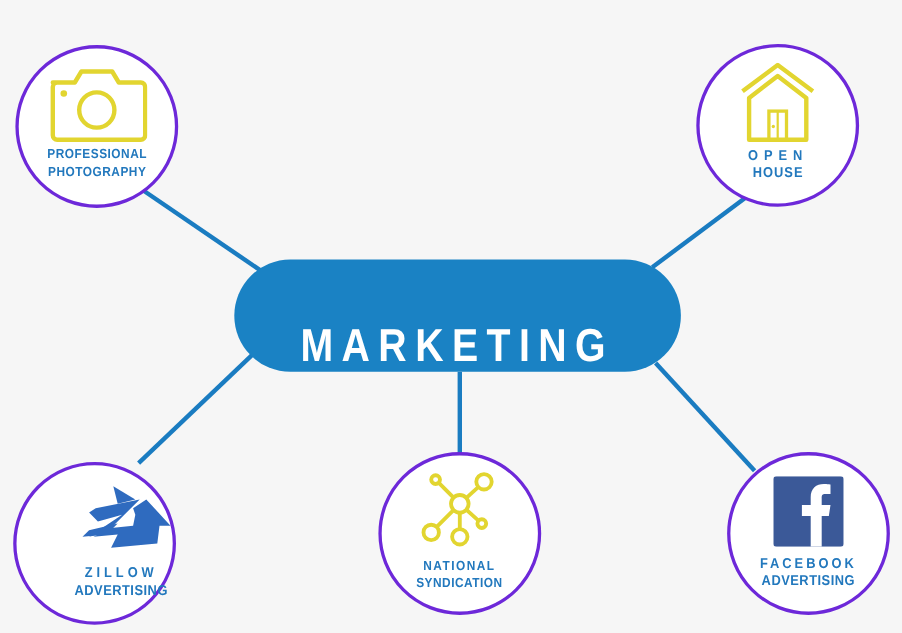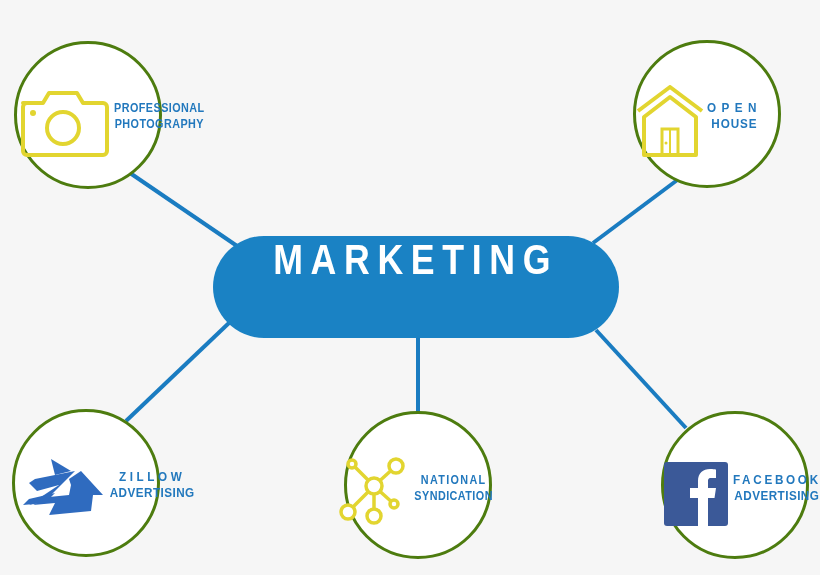--- a/index.html
+++ b/index.html
@@ -1,24 +1,24 @@
 <!DOCTYPE html>
 <html><head>
 <meta charset="utf-8">
 <style>
   html, body { margin: 0; padding: 0; }
   body { width: 820px; height: 575px; background: #f6f6f6; position: relative; overflow: hidden;
          font-family: "Liberation Sans", sans-serif; }
   svg.lines { position: absolute; left: 0; top: 0; }
   .hub { position: absolute; left: 213px; top: 236px; width: 406px; height: 102px; border-radius: 51px;
-         background: #1a82c4; display: flex; align-items: flex-start; justify-content: center; }
+         background: #1a82c4; display: flex; align-items: flex-end; justify-content: center; }
   .hub span { color: #ffffff; font-weight: bold; font-size: 42px; letter-spacing: 9px;
               font-family: "Liberation Sans Narrow", "Liberation Sans", sans-serif; transform: scaleX(0.85); }
   .node { position: absolute; width: 142px; height: 142px; border-radius: 50%; background: #ffffff;
-          border: 3px solid #4d7c0f; box-sizing: border-box; display: flex; flex-direction: row;
+          border: 3px solid #6d28d9; box-sizing: border-box; display: flex; flex-direction: column;
           align-items: center; justify-content: flex-start; }
   .node .icon { margin-top: 14px; height: 72px; display: flex; align-items: center; justify-content: center; }
   .node .label { color: #2278bd; font-weight: bold; font-size: 12px; line-height: 16px; text-align: center;
                  letter-spacing: 0.5px; transform: scaleX(0.9); }
   .node .label.wide { letter-spacing: 3px; font-size: 13px; }
 </style>
 </head>
 <body>
 
 <svg class="lines" width="820" height="575">
@@ -56,35 +56,35 @@
       <line x1="34" y1="44" x2="34" y2="70" stroke="#e2d530" stroke-width="2"></line>
       <circle cx="30" cy="58" r="1.5" fill="#e2d530"></circle>
     </svg>
   </div>
   <div class="label wide" style="margin-top:4px;">
     <div style="letter-spacing:6px;">OPEN</div>
     <div style="letter-spacing:1px;">HOUSE</div>
   </div>
 </div>
 
-<div class="node" style="left:12px; top:409px; width:148px; height:148px;">
+<div class="node" style="left:12px; top:420px; width:148px; height:148px;align-items:flex-end;">
   <div class="icon">
     <svg width="90" height="66" viewBox="0 0 90 66">
       <polygon points="36,2 56,14 40,18" fill="#2f6bbf"></polygon>
       <polygon points="20,22 60,14 34,40 54,38 56,28 54,22 66,14 88,38 78,38 76,54 34,58 40,46 18,48 22,46 14,48 44,28 22,34 14,26" fill="#2f6bbf"></polygon>
       <polygon points="14,42 40,36 30,46 8,48" fill="#2f6bbf"></polygon>
     </svg>
   </div>
   <div class="label" style="margin-top:4px; font-size:13px;">
     <div style="letter-spacing:4px;">ZILLOW</div>
     <div>ADVERTISING</div>
   </div>
 </div>
 
-<div class="node" style="left:344px; top:411px; width:148px; height:148px;justify-content:center;">
+<div class="node" style="left:344px; top:411px; width:148px; height:148px;">
   <div class="icon">
     <svg width="72" height="72" viewBox="0 0 72 72">
       <g stroke="#e2d530" stroke-width="3.5" fill="none">
         <line x1="36" y1="30" x2="14" y2="8"></line>
         <line x1="36" y1="30" x2="58" y2="10"></line>
         <line x1="36" y1="30" x2="10" y2="56"></line>
         <line x1="36" y1="30" x2="36" y2="58"></line>
         <line x1="36" y1="30" x2="56" y2="48"></line>
         <circle cx="36" cy="30" r="8" fill="#fff"></circle>
         <circle cx="14" cy="8" r="4" fill="#fff"></circle>

